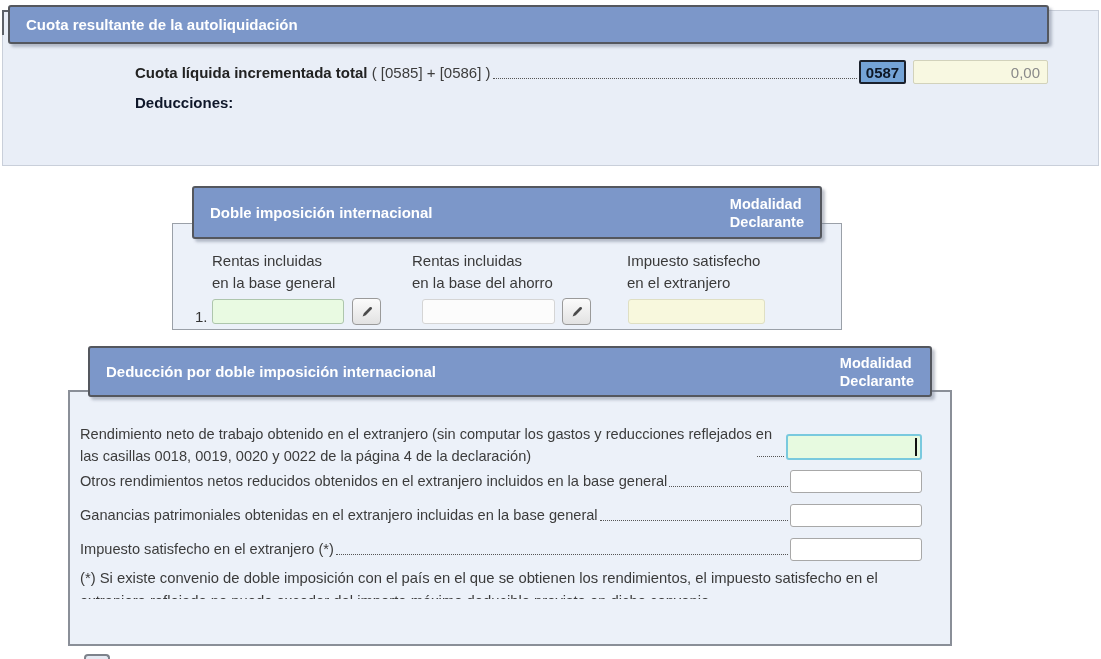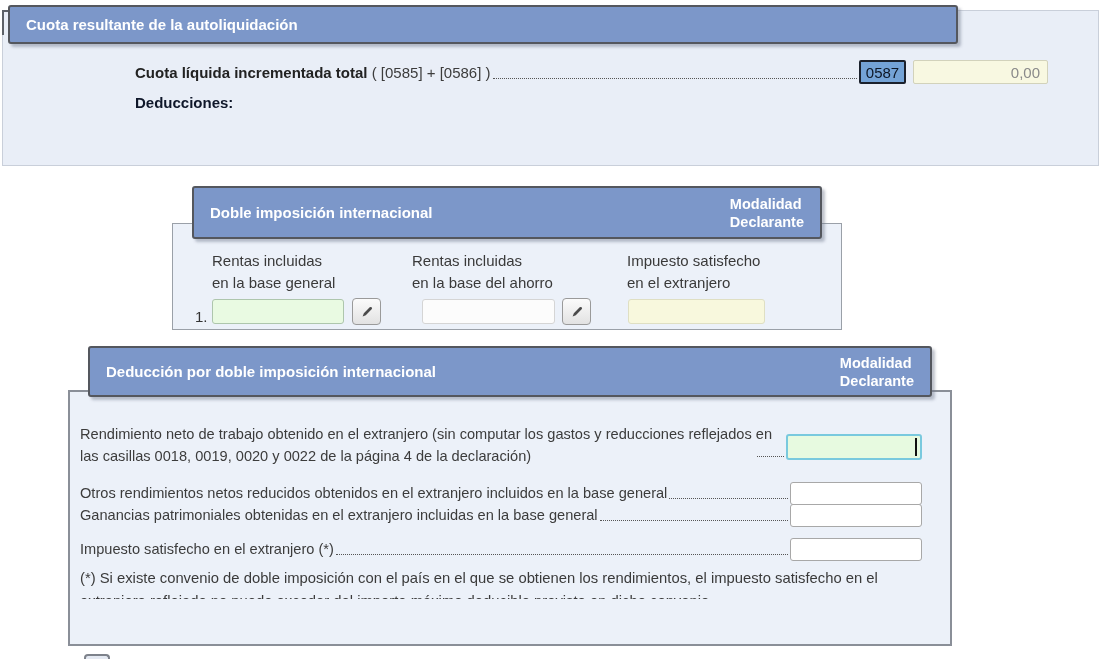--- a/index.html
+++ b/index.html
@@ -17,37 +17,37 @@
     border-top:2px solid #5d6168; border-left:2px solid #5d6168; pointer-events:none;
   }
 
   
   .bar {
     position:absolute; background:#7c97c9; border:2px solid #54575e; border-radius:3px;
     box-shadow:3px 3px 3px rgba(110,120,140,.45);
     color:#ffffff; font-weight:bold; font-size:15px;
     display:flex; align-items:center; z-index:5;
   }
-  .bar.main-bar { left:8px; top:5px; width:950px; height:39px; padding:0 16px; }
+  .bar.main-bar { left:8px; top:5px; width:1041px; height:39px; padding:0 16px; }
   .bar.p1-bar   { left:192px; top:186px; width:630px; height:53px; padding:0 16px; justify-content:space-between; }
   .bar.p2-bar   { left:88px;  top:346px; width:844px; height:51px; padding:0 16px; justify-content:space-between; }
   .modalidad { font-size:14.5px; line-height:18px; font-weight:bold; }
 
   
   .frow { position:absolute; display:flex; align-items:center; }
   .lbl  { font-size:15px; white-space:nowrap; color:#3c3c3c; }
   .lbl b { color:#222; }
   .leader {
     flex:1; min-width:8px; border-bottom:1px dotted #555;
     align-self:flex-end; margin:0 2px 6px 2px; height:1px;
   }
   .badge {
     width:47px; height:24px; flex:0 0 auto;
     background:#74a3d6; border:2px solid #1b212c; border-radius:2px;
-    color:#0d1726; font-weight:normal; font-size:15px;
+    color:#0d1726; font-weight:bold; font-size:15px;
     display:flex; align-items:center; justify-content:center; margin-right:7px;
   }
   input.val {
     height:24px; border-radius:2px; font-family:"Liberation Sans",sans-serif;
     font-size:15px; padding:0 7px; outline:none;
   }
   input.v-yellow { background:#f8f8e1; border:1px solid #d2d2bb; color:#8a8a8a; text-align:right; }
   input.v-white  { background:#fcfcfc; border:1px solid #d8d8d8; color:#333; }
   .r1 { left:135px; top:59px;  right:53px; height:26px; }
   .r1 input { width:135px; }
@@ -89,21 +89,21 @@
   .p2-label { font-size:14.6px; color:#3c3c3c; }
   .rowA-label { position:absolute; left:10px; top:31px; width:712px; line-height:22px; }
   .rowA-input {
     position:absolute; left:716px; top:42px; width:136px; height:26px;
     background:#e7fae0; border:2px solid #79c9de; border-radius:3px; outline:none;
     font-family:"Liberation Sans",sans-serif; font-size:15px; padding:0 5px;
   }
   .caret { position:absolute; left:845px; top:46px; width:1.5px; height:18px; background:#111; }
   .mini-leader { position:absolute; left:687px; top:64px; width:27px; border-bottom:1px dotted #555; }
   .p2-frow { left:10px; width:842px; height:24px; }
-  .rB { top:77px;margin-top:12px; } .rC { top:111px; } .rD { top:145px; }
+  .rB { top:77px; } .rC { top:111px; } .rD { top:145px; }
   .p2-frow input {
     width:132px; height:23px; background:#ffffff; border:1px solid #a8a8a8; border-radius:3px;
     outline:none; font-family:"Liberation Sans",sans-serif; font-size:15px; padding:0 5px; flex:0 0 auto;
   }
   .p2-frow .lbl { font-size:14.6px; }
   .footnote {
     position:absolute; left:10px; top:175px; width:804px; height:32px; overflow:hidden;
     font-size:14.8px; line-height:23px; color:#3a3a3a;
   }
   .next-tab {

